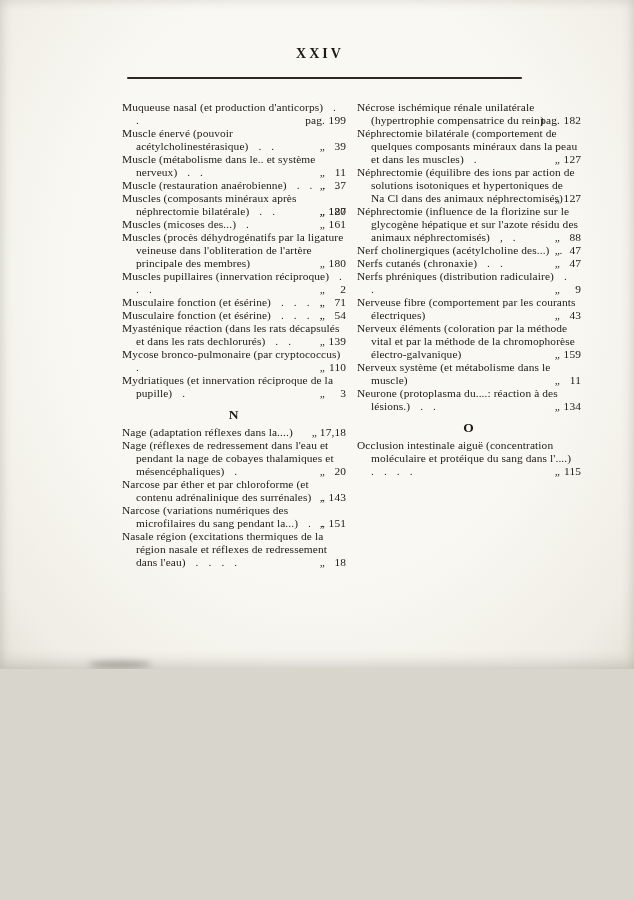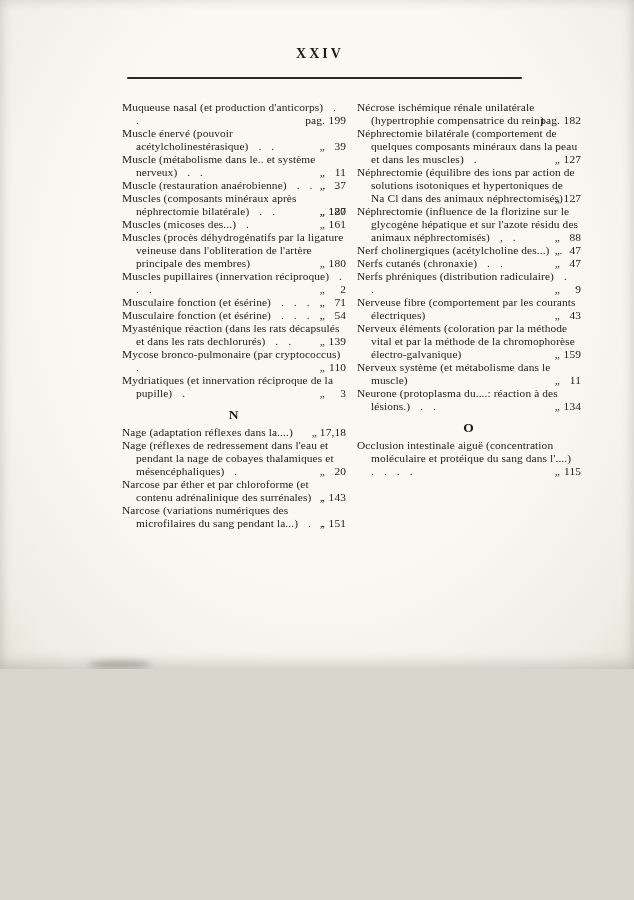--- a/index.html
+++ b/index.html
@@ -74,20 +74,21 @@
         <div class="entry"><span class="etext">Musculaire fonction (et ésérine)</span><span class="dots"> . . . .</span><span class="pageref"><span class="ref">„</span><span class="num">71</span></span></div>
         <div class="entry"><span class="etext">Musculaire fonction (et ésérine)</span><span class="dots"> . . . .</span><span class="pageref"><span class="ref">„</span><span class="num">54</span></span></div>
         <div class="entry"><span class="etext">Myasténique réaction (dans les rats décapsulés et dans les rats dechlorurés)</span><span class="dots"> . .</span><span class="pageref"><span class="ref">„</span><span class="num">139</span></span></div>
         <div class="entry"><span class="etext">Mycose bronco-pulmonaire (par cryptococcus)</span><span class="dots"> .</span><span class="pageref"><span class="ref">„</span><span class="num">110</span></span></div>
         <div class="entry"><span class="etext">Mydriatiques (et innervation réciproque de la pupille)</span><span class="dots"> .</span><span class="pageref"><span class="ref">„</span><span class="num">3</span></span></div>
         <div class="section-header">N</div>
         <div class="entry"><span class="etext">Nage (adaptation réflexes dans la....)</span><span class="pageref"><span class="ref">„</span><span class="num">17,18</span></span></div>
         <div class="entry"><span class="etext">Nage (réflexes de redressement dans l'eau et pendant la nage de cobayes thalamiques et mésencéphaliques)</span><span class="dots"> .</span><span class="pageref"><span class="ref">„</span><span class="num">20</span></span></div>
         <div class="entry"><span class="etext">Narcose par éther et par chloroforme (et contenu adrénalinique des surrénales)</span><span class="dots"> .</span><span class="pageref"><span class="ref">„</span><span class="num">143</span></span></div>
         <div class="entry"><span class="etext">Narcose (variations numériques des microfilaires du sang pendant la...)</span><span class="dots"> . .</span><span class="pageref"><span class="ref">„</span><span class="num">151</span></span></div>
+        <div class="entry"><span class="etext">Nasale région (excitations thermiques de la région nasale et réflexes de redressement dans l'eau)</span><span class="dots"> . . . .</span><span class="pageref"><span class="ref">„</span><span class="num">18</span></span></div>
       </div>
     <div class="col">
         <div class="entry"><span class="etext">Nécrose ischémique rénale unilatérale (hypertrophie compensatrice du rein)</span><span class="dots"> .</span><span class="pageref"><span class="ref">pag.</span><span class="num">182</span></span></div>
         <div class="entry"><span class="etext">Néphrectomie bilatérale (comportement de quelques composants minéraux dans la peau et dans les muscles)</span><span class="dots"> .</span><span class="pageref"><span class="ref">„</span><span class="num">127</span></span></div>
         <div class="entry"><span class="etext">Néphrectomie (équilibre des ions par action de solutions isotoniques et hypertoniques de Na Cl dans des animaux néphrectomisés)</span><span class="dots"> .</span><span class="pageref"><span class="ref">„</span><span class="num">127</span></span></div>
         <div class="entry"><span class="etext">Néphrectomie (influence de la florizine sur le glycogène hépatique et sur l'azote résidu des animaux néphrectomisés)</span><span class="dots"> , .</span><span class="pageref"><span class="ref">„</span><span class="num">88</span></span></div>
         <div class="entry"><span class="etext">Nerf cholinergiques (acétylcholine des...)</span><span class="dots"> . .</span><span class="pageref"><span class="ref">„</span><span class="num">47</span></span></div>
         <div class="entry"><span class="etext">Nerfs cutanés (chronaxie)</span><span class="dots"> . .</span><span class="pageref"><span class="ref">„</span><span class="num">47</span></span></div>
         <div class="entry"><span class="etext">Nerfs phréniques (distribution radiculaire)</span><span class="dots"> . .</span><span class="pageref"><span class="ref">„</span><span class="num">9</span></span></div>
         <div class="entry"><span class="etext">Nerveuse fibre (comportement par les courants électriques)</span><span class="pageref"><span class="ref">„</span><span class="num">43</span></span></div>

